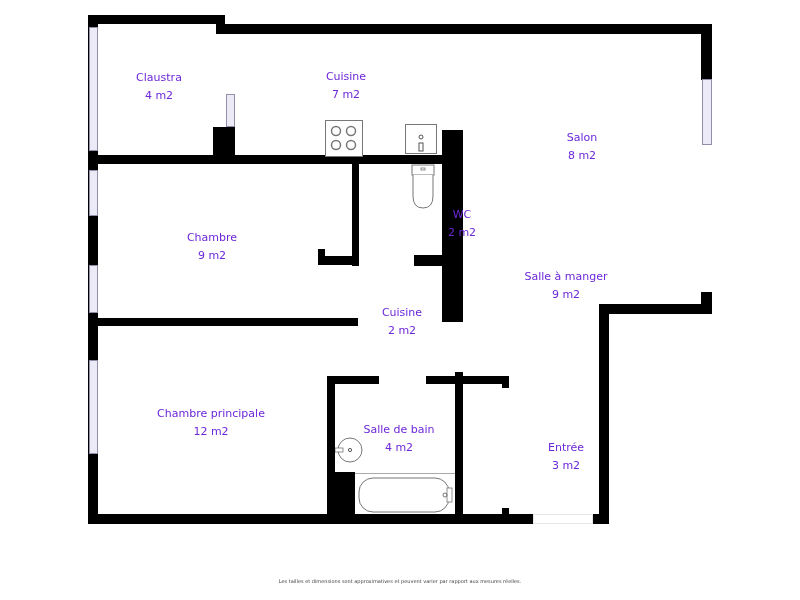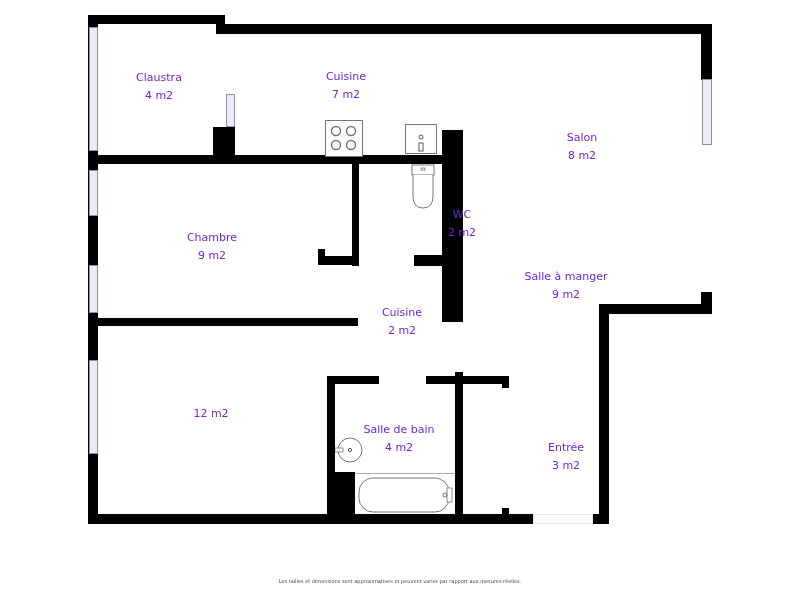--- a/index.html
+++ b/index.html
@@ -116,20 +116,21 @@
   </div>
   <div class="label" style="left:566px;top:268px;">
     <div>Salle à manger</div>
     <div>9 m2</div>
   </div>
   <div class="label" style="left:402px;top:304px;">
     <div>Cuisine</div>
     <div>2 m2</div>
   </div>
   <div class="label" style="left:211px;top:405px;">
+    <div>Chambre principale</div>
     <div>12 m2</div>
   </div>
   <div class="label" style="left:399px;top:421px;">
     <div>Salle de bain</div>
     <div>4 m2</div>
   </div>
   <div class="label" style="left:553px;top:439px;margin-left:13px;">
     <div>Entrée</div>
     <div>3 m2</div>
   </div>

